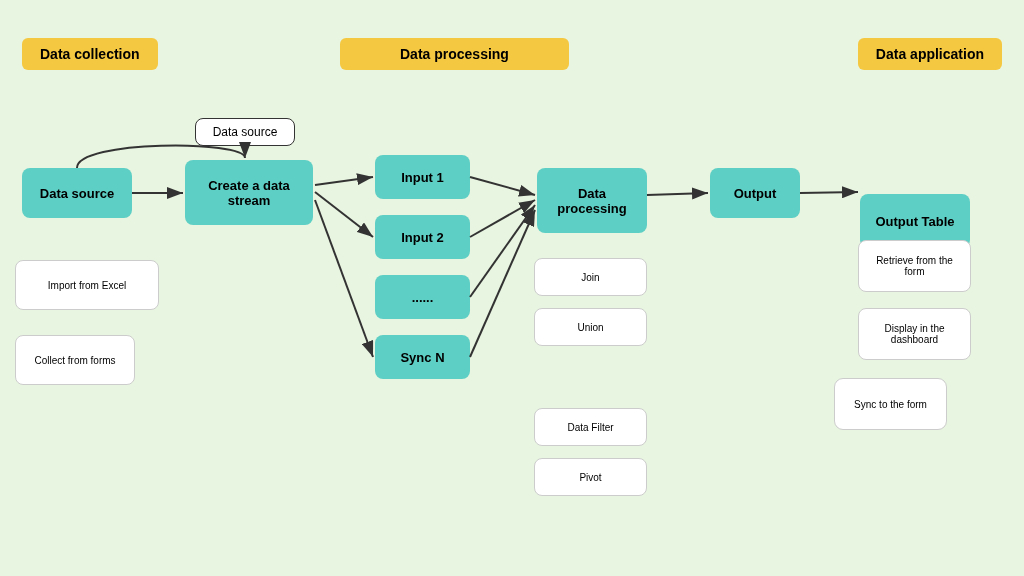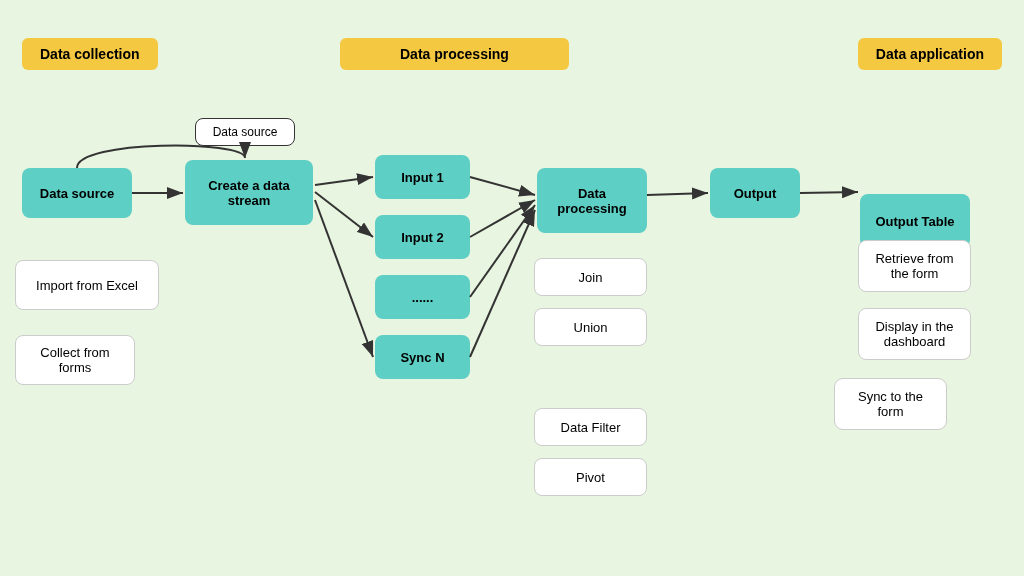--- a/index.html
+++ b/index.html
@@ -43,21 +43,21 @@
       justify-content: center;
       position: absolute;
     }
 
     
     .white-box {
       background: #fff;
       border: 1.5px solid #ccc;
       border-radius: 8px;
       padding: 8px 12px;
-      font-size: 13px;
+      font-size: 10px;
       text-align: center;
       display: flex;
       align-items: center;
       justify-content: center;
       position: absolute;
     }
 
     
     .arrows-svg {
       position: absolute;

